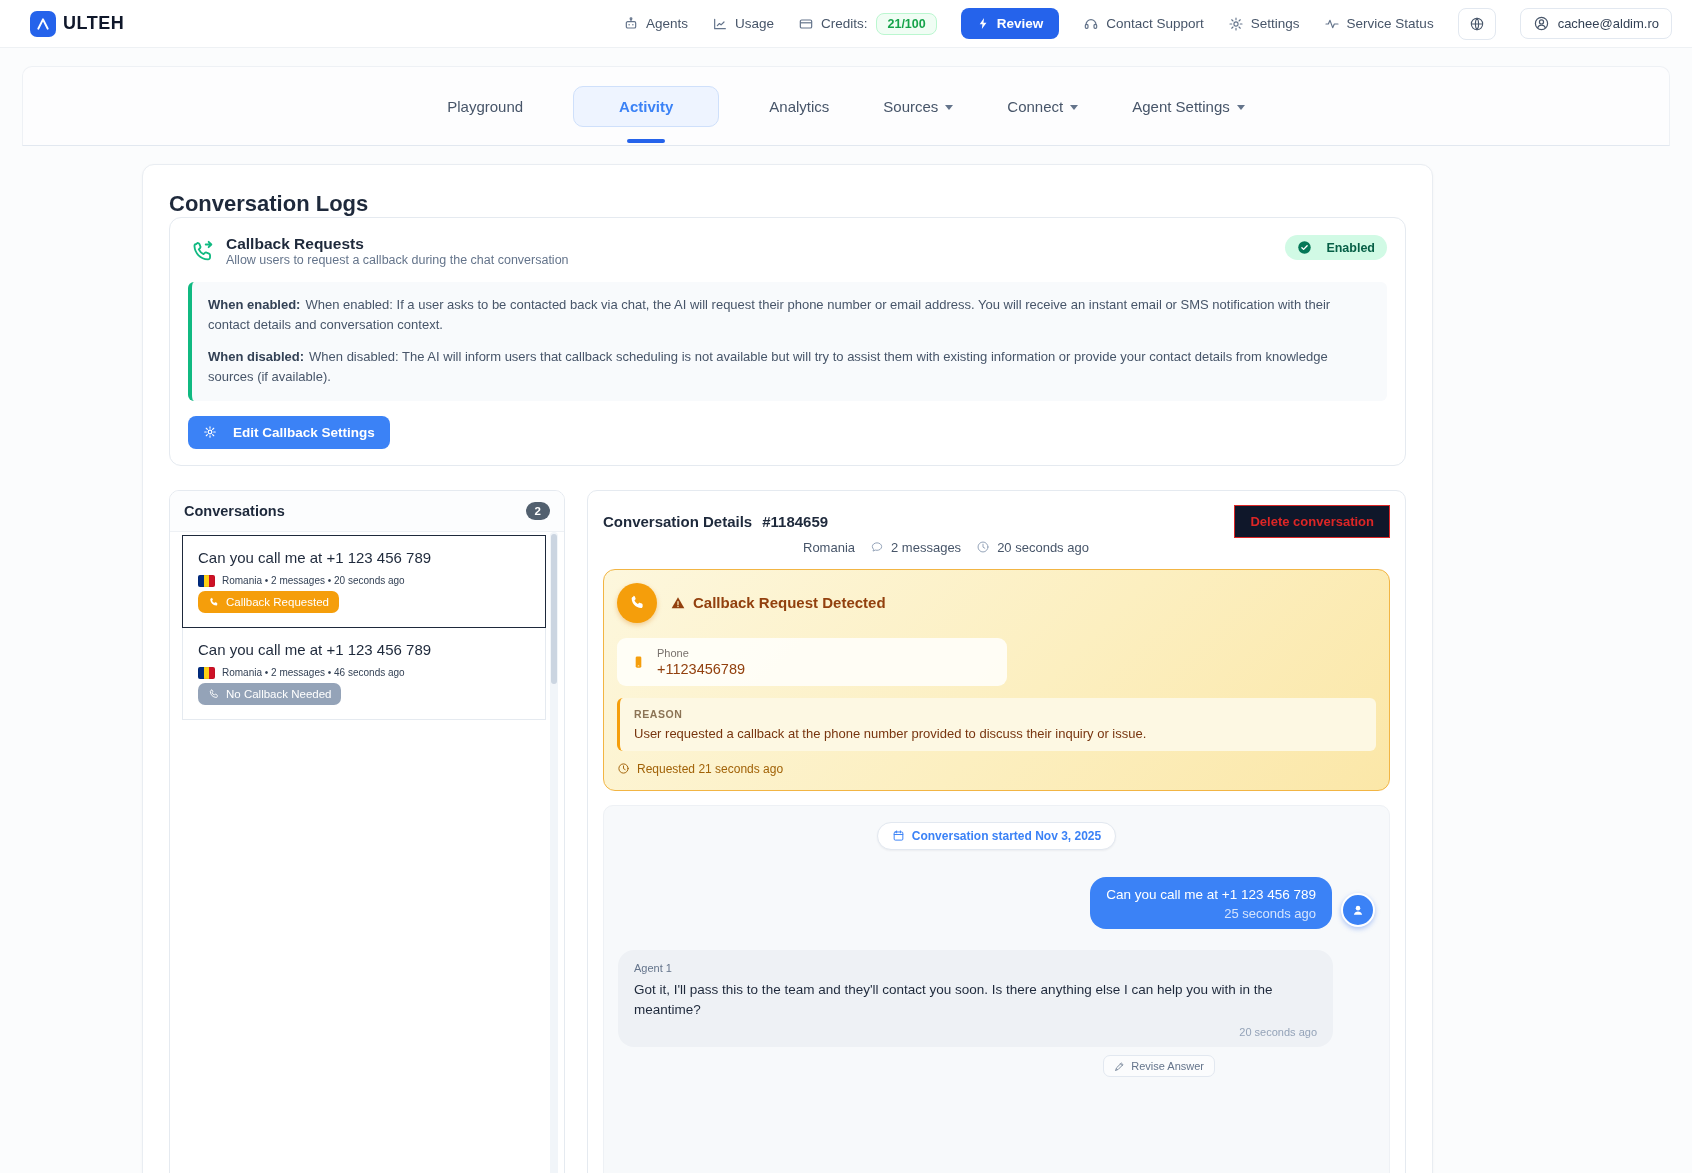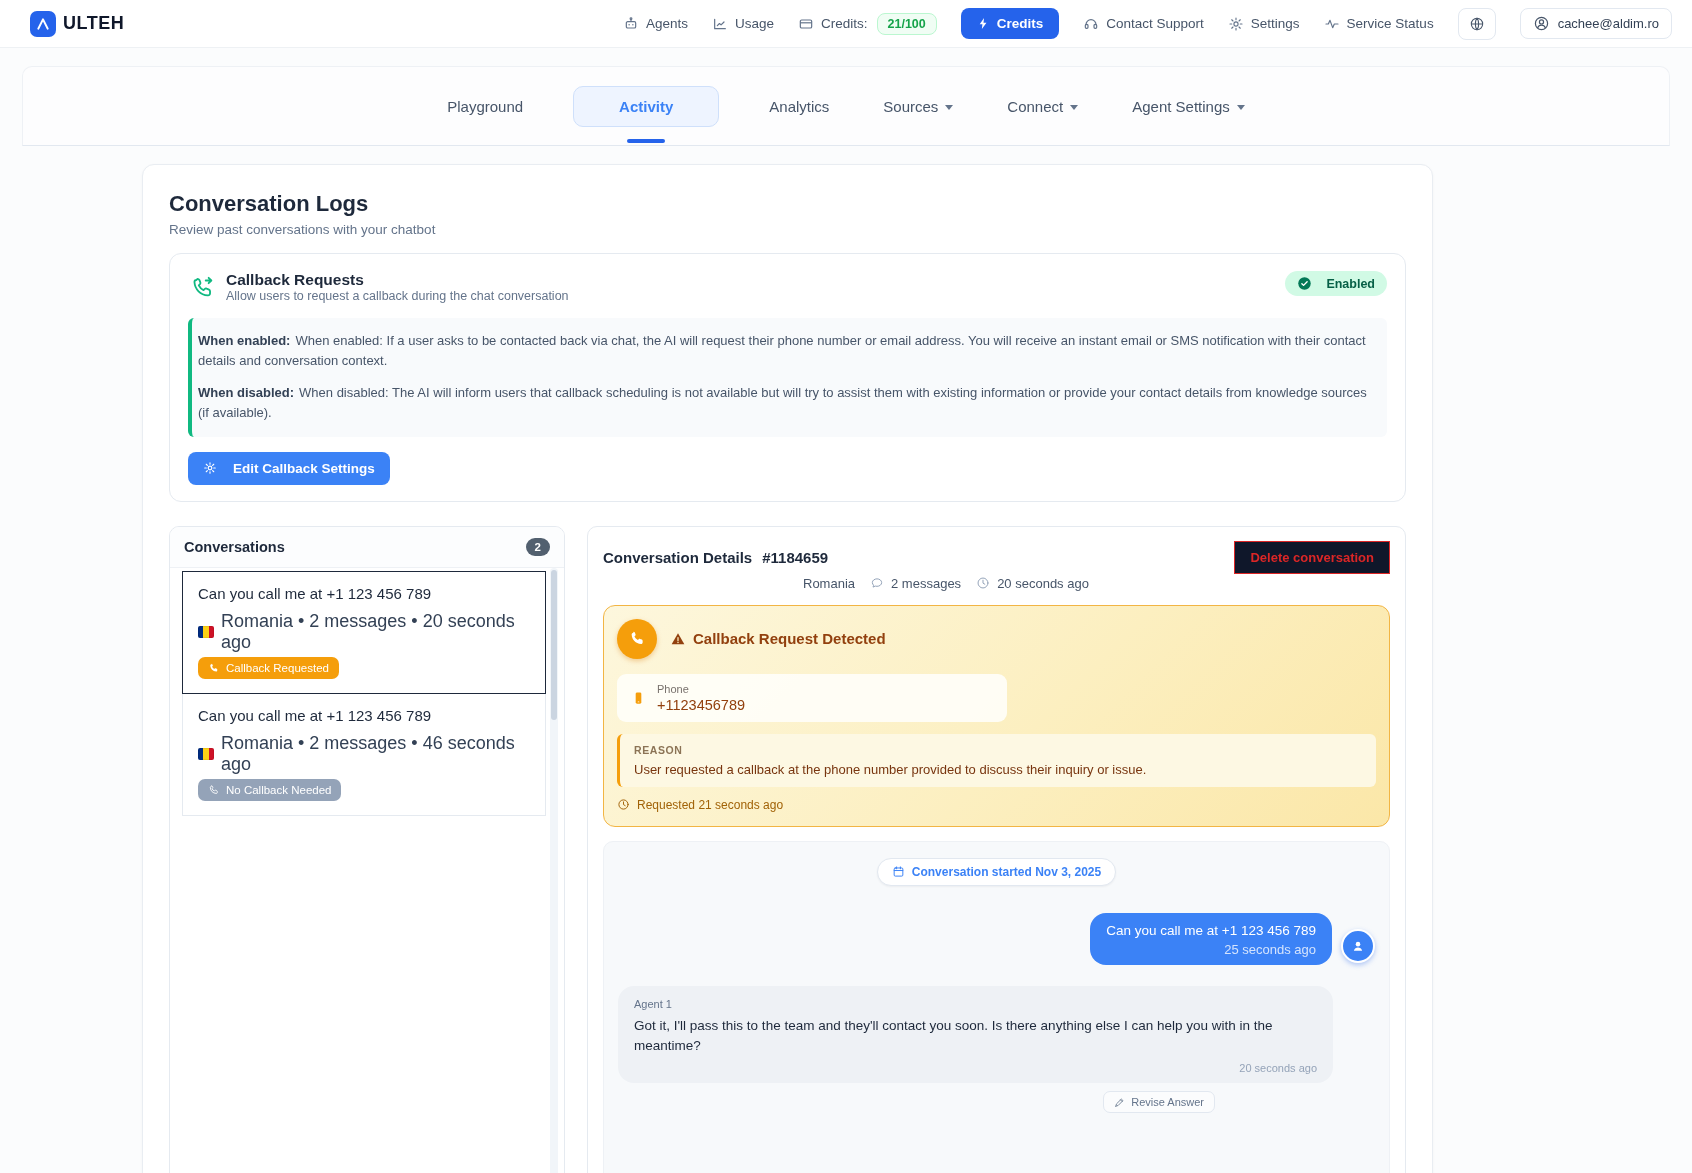--- a/index.html
+++ b/index.html
@@ -32,38 +32,38 @@
   .page-title { font-size:22px; font-weight:700; color:#1e293b; }
   .page-subtitle { font-size:13.5px; color:#64748b; margin:5px 0 16px; }
 
   
   .cb-card { border:1px solid #e5eaf0; border-radius:12px; padding:17px 18px 16px; }
   .cb-head { display:flex; align-items:flex-start; }
   .cb-head-icon { color:#10b981; margin:3px 10px 0 2px; }
   .cb-title { font-size:15.5px; font-weight:700; }
   .cb-sub { font-size:12.5px; color:#64748b; }
   .enabled-badge { margin-left:auto; background:#d1fae5; color:#065f46; border-radius:16px; padding:5px 12px; font-size:12.5px; font-weight:700; display:flex; align-items:center; gap:14px; }
-  .cb-info { margin-top:15px; background:#f8fafc; border-left:4px solid #10b981; border-radius:6px; padding:13px 6px; font-size:13px; color:#475569; line-height:1.55; }
+  .cb-info { margin-top:15px; background:#f8fafc; border-left:4px solid #10b981; border-radius:6px; padding:13px 16px; font-size:13px; color:#475569; line-height:1.55; }
   .cb-info p + p { margin-top:12px; }
   .cb-info strong { color:#334155; margin-right:5px; }
   .edit-btn { margin-top:15px; background:#3b82f6; color:#fff; border:none; border-radius:8px; padding:9px 15px; font-size:13.5px; font-weight:600; display:flex; align-items:center; gap:16px; cursor:pointer; font-family:inherit; }
 
   
   .columns { margin-top:24px; display:flex; gap:22px; height:740px; }
 
   
   .conv-panel { width:396px; border:1px solid #e5eaf0; border-radius:10px; display:flex; flex-direction:column; overflow:hidden; }
   .conv-head { display:flex; align-items:center; justify-content:space-between; padding:11px 14px; border-bottom:1px solid #eef1f5; background:#fcfdfe; }
   .conv-head-title { font-size:14.5px; font-weight:700; }
   .count-badge { background:#52606f; color:#fff; font-size:11.5px; font-weight:700; border-radius:10px; padding:3px 9px; }
   .conv-list { flex:1; position:relative; padding:4px 18px 0 12px; background:#fff; }
   .conv-item { border:1px solid #e5eaf0; background:#fff; padding:13px 15px 14px; margin-top:-1px; cursor:pointer; }
   .conv-item.selected { border:1.5px solid #1e293b; position:relative; z-index:1; }
   .conv-preview { font-size:15px; color:#1e293b; }
-  .conv-meta { display:flex; align-items:center; gap:7px; margin-top:9px; font-size:18px; color:#334155; }
+  .conv-meta { display:flex; align-items:center; gap:7px; margin-top:9px; font-size:10px; color:#334155; }
   .flag { width:17px; height:12px; border-radius:2px; background:linear-gradient(90deg,#002B7F 0 33%,#FCD116 33% 66%,#CE1126 66% 100%); box-shadow:0 0 0 1px rgba(0,0,0,.06) inset; }
   .conv-badge { margin-top:4px; display:inline-flex; align-items:center; gap:6px; color:#fff; font-size:11.5px; font-weight:400; border-radius:7px; padding:5px 10px; }
   .conv-badge.orange { background:#f59e0b; }
   .conv-badge.gray { background:#94a3b8; }
   .vscroll { position:absolute; top:0; bottom:0; right:6px; width:8px; background:#f1f5f9; border-radius:4px; }
   .vscroll-thumb { position:absolute; top:2px; left:1px; width:6px; height:150px; background:#cbd5e1; border-radius:3px; cursor:pointer; }
 
   
   .det-panel { flex:1; border:1px solid #e5eaf0; border-radius:10px; padding:14px 15px; display:flex; flex-direction:column; }
   .det-head { display:flex; align-items:center; }
@@ -145,21 +145,21 @@
         </span>
       <span>Credits:</span>
       <span class="credits-pill">21/100</span>
     </div>
     <button class="upgrade-btn">
       <span>
           <svg width="13" height="13" viewBox="0 0 24 24">
             <path d="M13 2L5 13.5h5L9 22l8.5-11.5H12L13 2z" fill="#fff"></path>
           </svg>
         </span>
-      <span>Credits</span>
+      <span>Review</span>
     </button>
     <div class="nav-item">
       <span class="nicon">
           <svg width="16" height="16" viewBox="0 0 24 24" fill="none" stroke="currentColor" stroke-width="1.8" stroke-linecap="round">
             <path d="M4.5 13a7.5 7.5 0 0 1 15 0"></path>
             <rect x="3.5" y="12.5" width="4" height="6" rx="1.6"></rect>
             <rect x="16.5" y="12.5" width="4" height="6" rx="1.6"></rect>
           </svg>
         </span>
       <span>Contact Support</span>
@@ -221,21 +221,20 @@
       <span class="caret"></span>
     </div>
   <div class="tab">
       <span>Agent Settings</span>
       <span class="caret"></span>
     </div>
 </div>
 
 <main class="main-card">
   <h1 class="page-title">Conversation Logs</h1>
-  <div class="page-subtitle">Review past conversations with your chatbot</div>
 
   <section class="cb-card">
     <div class="cb-head">
       <span class="cb-head-icon">
         <svg width="26" height="26" viewBox="0 0 24 24" fill="none" stroke="currentColor" stroke-width="1.7" stroke-linecap="round" stroke-linejoin="round">
             <path d="M7 4.5c.7 0 1.3.4 1.6 1l.9 2.1c.3.6.1 1.4-.4 1.9l-1 1c1 2 2.5 3.5 4.4 4.4l1-1c.5-.5 1.3-.7 1.9-.4l2.1.9c.6.3 1 .9 1 1.6v1.8c0 1.1-.9 2-2 1.9-7-.5-11.9-5.4-12.4-12.3 0-1 .8-1.9 1.9-1.9z"></path>
             <path d="M14.5 6h5M17.2 3.5L19.7 6l-2.5 2.5"></path>
           </svg>
       </span>
       <div>

